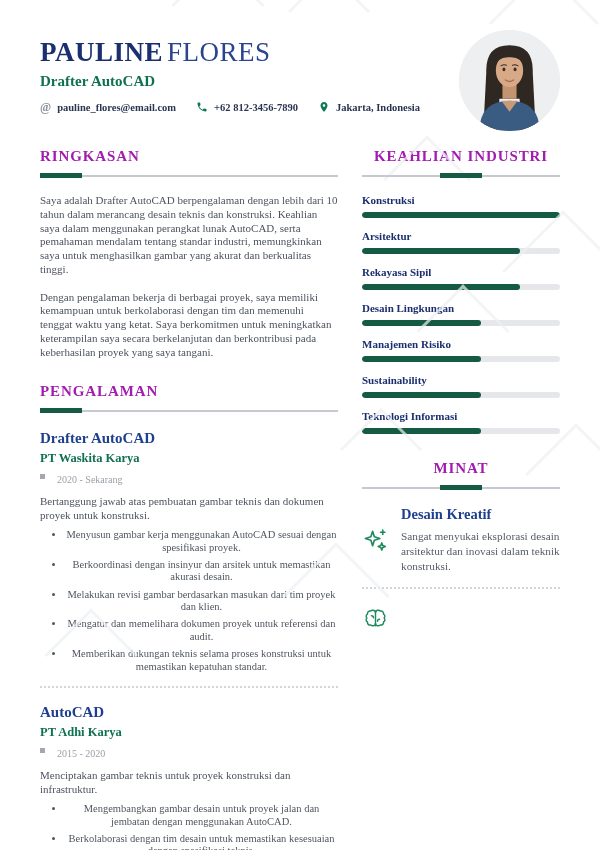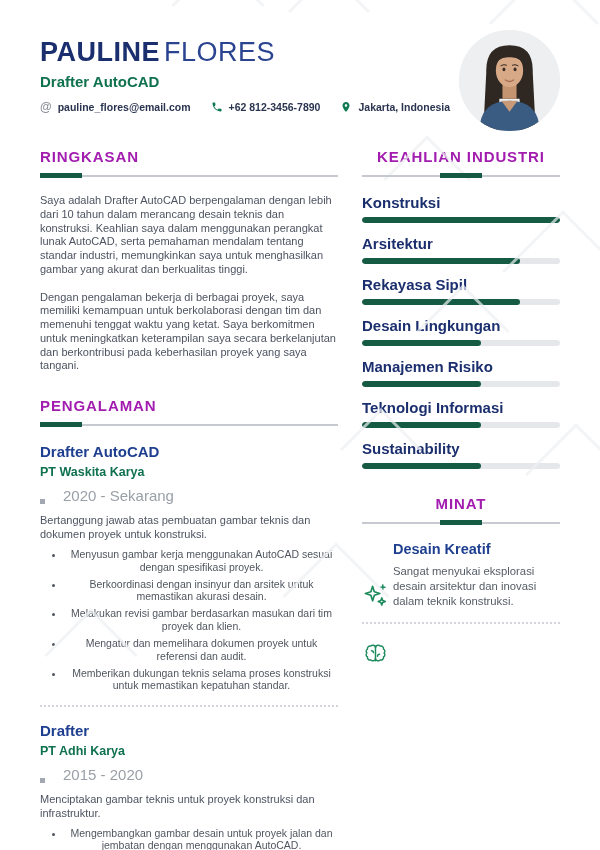--- a/index.html
+++ b/index.html
@@ -2,21 +2,21 @@
 <html><head>
 <meta charset="utf-8">
 <style>
   * { margin:0; padding:0; box-sizing:border-box; }
   html,body { background:#ffffff; }
   body { width:600px; height:850px; font-family:"Liberation Sans", sans-serif; position:relative; overflow:hidden; }
 
   
   .wm { position:absolute; border-style:solid; border-color:#eef0f3; border-width:3px 3px 0 0; transform:rotate(-45deg); opacity:.7; pointer-events:none; }
 
-  .page { position:relative; width:600px; height:850px; }
+  .page { position:relative; width:600px; height:850px;font-family:Liberation Serif, serif; }
 
   
   .header { display:flex; justify-content:space-between; align-items:flex-start; padding:38px 40px 0 40px; }
   .name { font-size:27px; letter-spacing:.5px; line-height:1.05; }
   .name .first { font-weight:800; color:#1b2f6e; }
   .name .last  { font-weight:400; color:#2a4490; margin-left:4px; }
   .role { margin-top:7px; font-size:15px; font-weight:700; color:#0f714e; }
   .contacts { margin-top:11px; display:flex; align-items:center; gap:20px; }
   .contact { display:flex; align-items:center; gap:6px; font-size:10.5px; font-weight:700; color:#2a3450; white-space:nowrap; }
   .at-glyph { font-size:12px; font-weight:700; color:#8d939c; line-height:1; }
@@ -39,37 +39,37 @@
   .rule.center .seg { left:50%; margin-left:-21px; }
 
   
   .summary-p { font-size:11px; line-height:1.25; color:#4d5360; margin-bottom:14px; }
 
   
   .experience-section { margin-top:24px; }
   .job { }
   .job-title { font-size:15px; font-weight:800; color:#1e3f8f; line-height:1.2; }
   .job-company { font-size:12.5px; font-weight:700; color:#0f714e; margin-top:4px; }
-  .job-date { display:flex; align-items:flex-end; gap:18px; margin-top:8px; font-size:15px; color:#9aa0a8; }
+  .job-date { display:flex; align-items:flex-start; gap:12px; margin-top:8px; font-size:10px; color:#9aa0a8; }
   .sq { width:5px; height:5px; background:#a3a8b0; flex:none; }
   .job-desc { font-size:11px; line-height:1.27; color:#4d5360; margin-top:10px; }
   .job-bullets { margin-top:6px; padding-left:25px; list-style:disc; }
   .job-bullets li { font-size:10.5px; line-height:1.2; color:#50565f; margin-bottom:4.5px;text-align:center; }
   .job-bullets li::marker { color:#50565f; }
   .dotted { border:none; border-top:2px dotted #d2d5db; margin:13px 0 15px; }
 
   
   .skill { margin-bottom:12px; }
-  .skill-label { font-size:15px; font-weight:700; color:#1b2f6e; }
+  .skill-label { font-size:11px; font-weight:700; color:#1b2f6e; }
   .skill-track { height:6px; background:#e5e7ea; border-radius:3px; margin-top:6px; overflow:hidden; }
   .skill-fill { height:6px; background:#155a43; border-radius:3px; }
 
   
   .interests-section { margin-top:26px; }
-  .interest { display:flex; gap:4px; align-items:flex-end; }
+  .interest { display:flex; gap:12px; align-items:center; }
   .interest-icon { flex:none; width:27px; padding-top:1px; }
   .interest-icon svg { display:block; }
   .interest-title { font-size:14.5px; font-weight:800; color:#1e3f8f; line-height:1.2; }
   .interest-desc { font-size:11.3px; line-height:1.33; color:#565c66; margin-top:6px; }
 </style>
 </head>
 <body>
 
 <div class="page">
 
@@ -162,21 +162,21 @@
             <li>Berkoordinasi dengan insinyur dan arsitek untuk memastikan akurasi desain.</li>
             <li>Melakukan revisi gambar berdasarkan masukan dari tim proyek dan klien.</li>
             <li>Mengatur dan memelihara dokumen proyek untuk referensi dan audit.</li>
             <li>Memberikan dukungan teknis selama proses konstruksi untuk memastikan kepatuhan standar.</li>
           </ul>
         </div>
 
         <hr class="dotted">
 
         <div class="job">
-          <div class="job-title">Drafter</div>
+          <div class="job-title">AutoCAD</div>
           <div class="job-company">PT Adhi Karya</div>
           <div class="job-date">
             <span class="sq"></span>
             <span>2015 - 2020</span>
           </div>
           <div class="job-desc">Menciptakan gambar teknis untuk proyek konstruksi dan infrastruktur.</div>
           <ul class="job-bullets">
             <li>Mengembangkan gambar desain untuk proyek jalan dan jembatan dengan menggunakan AutoCAD.</li>
             <li>Berkolaborasi dengan tim desain untuk memastikan kesesuaian dengan spesifikasi teknis.</li>
           </ul>
@@ -216,27 +216,27 @@
               <div class="skill-fill" style="width: 60%;"></div>
             </div>
         </div>
         <div class="skill">
           <div class="skill-label">Manajemen Risiko</div>
           <div class="skill-track">
               <div class="skill-fill" style="width: 60%;"></div>
             </div>
         </div>
         <div class="skill">
+          <div class="skill-label">Sustainability</div>
+          <div class="skill-track">
+              <div class="skill-fill" style="width: 60%;"></div>
+            </div>
+        </div>
+        <div class="skill">
           <div class="skill-label">Teknologi Informasi</div>
-          <div class="skill-track">
-              <div class="skill-fill" style="width: 60%;"></div>
-            </div>
-        </div>
-        <div class="skill">
-          <div class="skill-label">Sustainability</div>
           <div class="skill-track">
               <div class="skill-fill" style="width: 60%;"></div>
             </div>
         </div>
       </section>
 
       <section class="interests-section">
         <h2 class="section centered">MINAT</h2>
         <div class="rule center">
             <span class="seg"></span>

